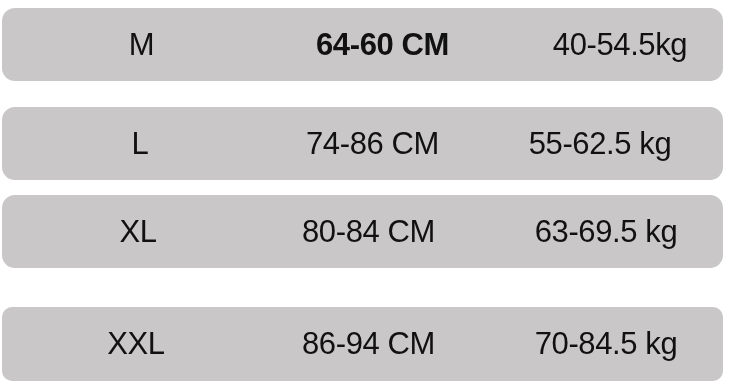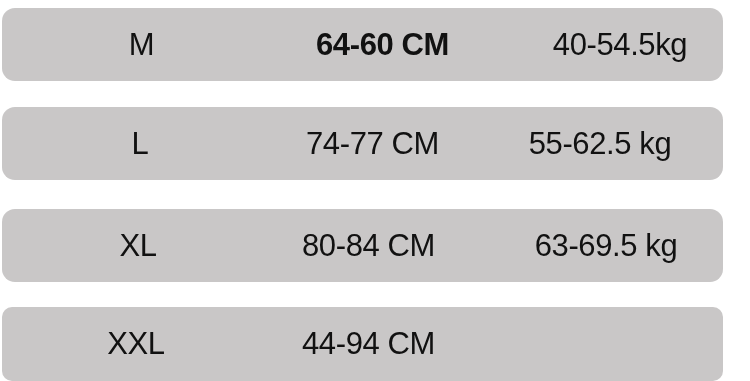--- a/index.html
+++ b/index.html
@@ -26,21 +26,21 @@
     left: 2px;
     width: 721px;
     height: 73px;
     background: #c9c7c7;
     border-radius: 13px;
     box-sizing: border-box;
   }
 
   .size-row.r1 { top: 8px; }
   .size-row.r2 { top: 107px; }
-  .size-row.r3 { top: 209px; }
+  .size-row.r3 { top: 195px; }
   .size-row.r4 { top: 307px; height: 74px; border-radius: 10px; }
 
   .cell {
     position: absolute;
     top: 0;
     height: 73px;
     line-height: 73px;
     color: #111111;
     font-size: 31px;
     font-weight: 400;
@@ -88,28 +88,29 @@
 <div class="size-table">
 
   <div class="size-row r1">
     <div class="cell cell-size">M</div>
     <div class="cell cell-chest">64-60 CM</div>
     <div class="cell cell-weight">40-54.5kg</div>
   </div>
 
   <div class="size-row r2">
     <div class="cell cell-size">L</div>
-    <div class="cell cell-chest">74-77 CM</div>
+    <div class="cell cell-chest">74-86 CM</div>
     <div class="cell cell-weight">55-62.5 kg</div>
   </div>
 
   <div class="size-row r3">
     <div class="cell cell-size">XL</div>
     <div class="cell cell-chest">80-84 CM</div>
     <div class="cell cell-weight">63-69.5 kg</div>
   </div>
 
   <div class="size-row r4">
     <div class="cell cell-size">XXL</div>
-    <div class="cell cell-chest">44-94 CM</div>
+    <div class="cell cell-chest">86-94 CM</div>
+    <div class="cell cell-weight">70-84.5 kg</div>
   </div>
 
 </div>
 
 </body></html>

